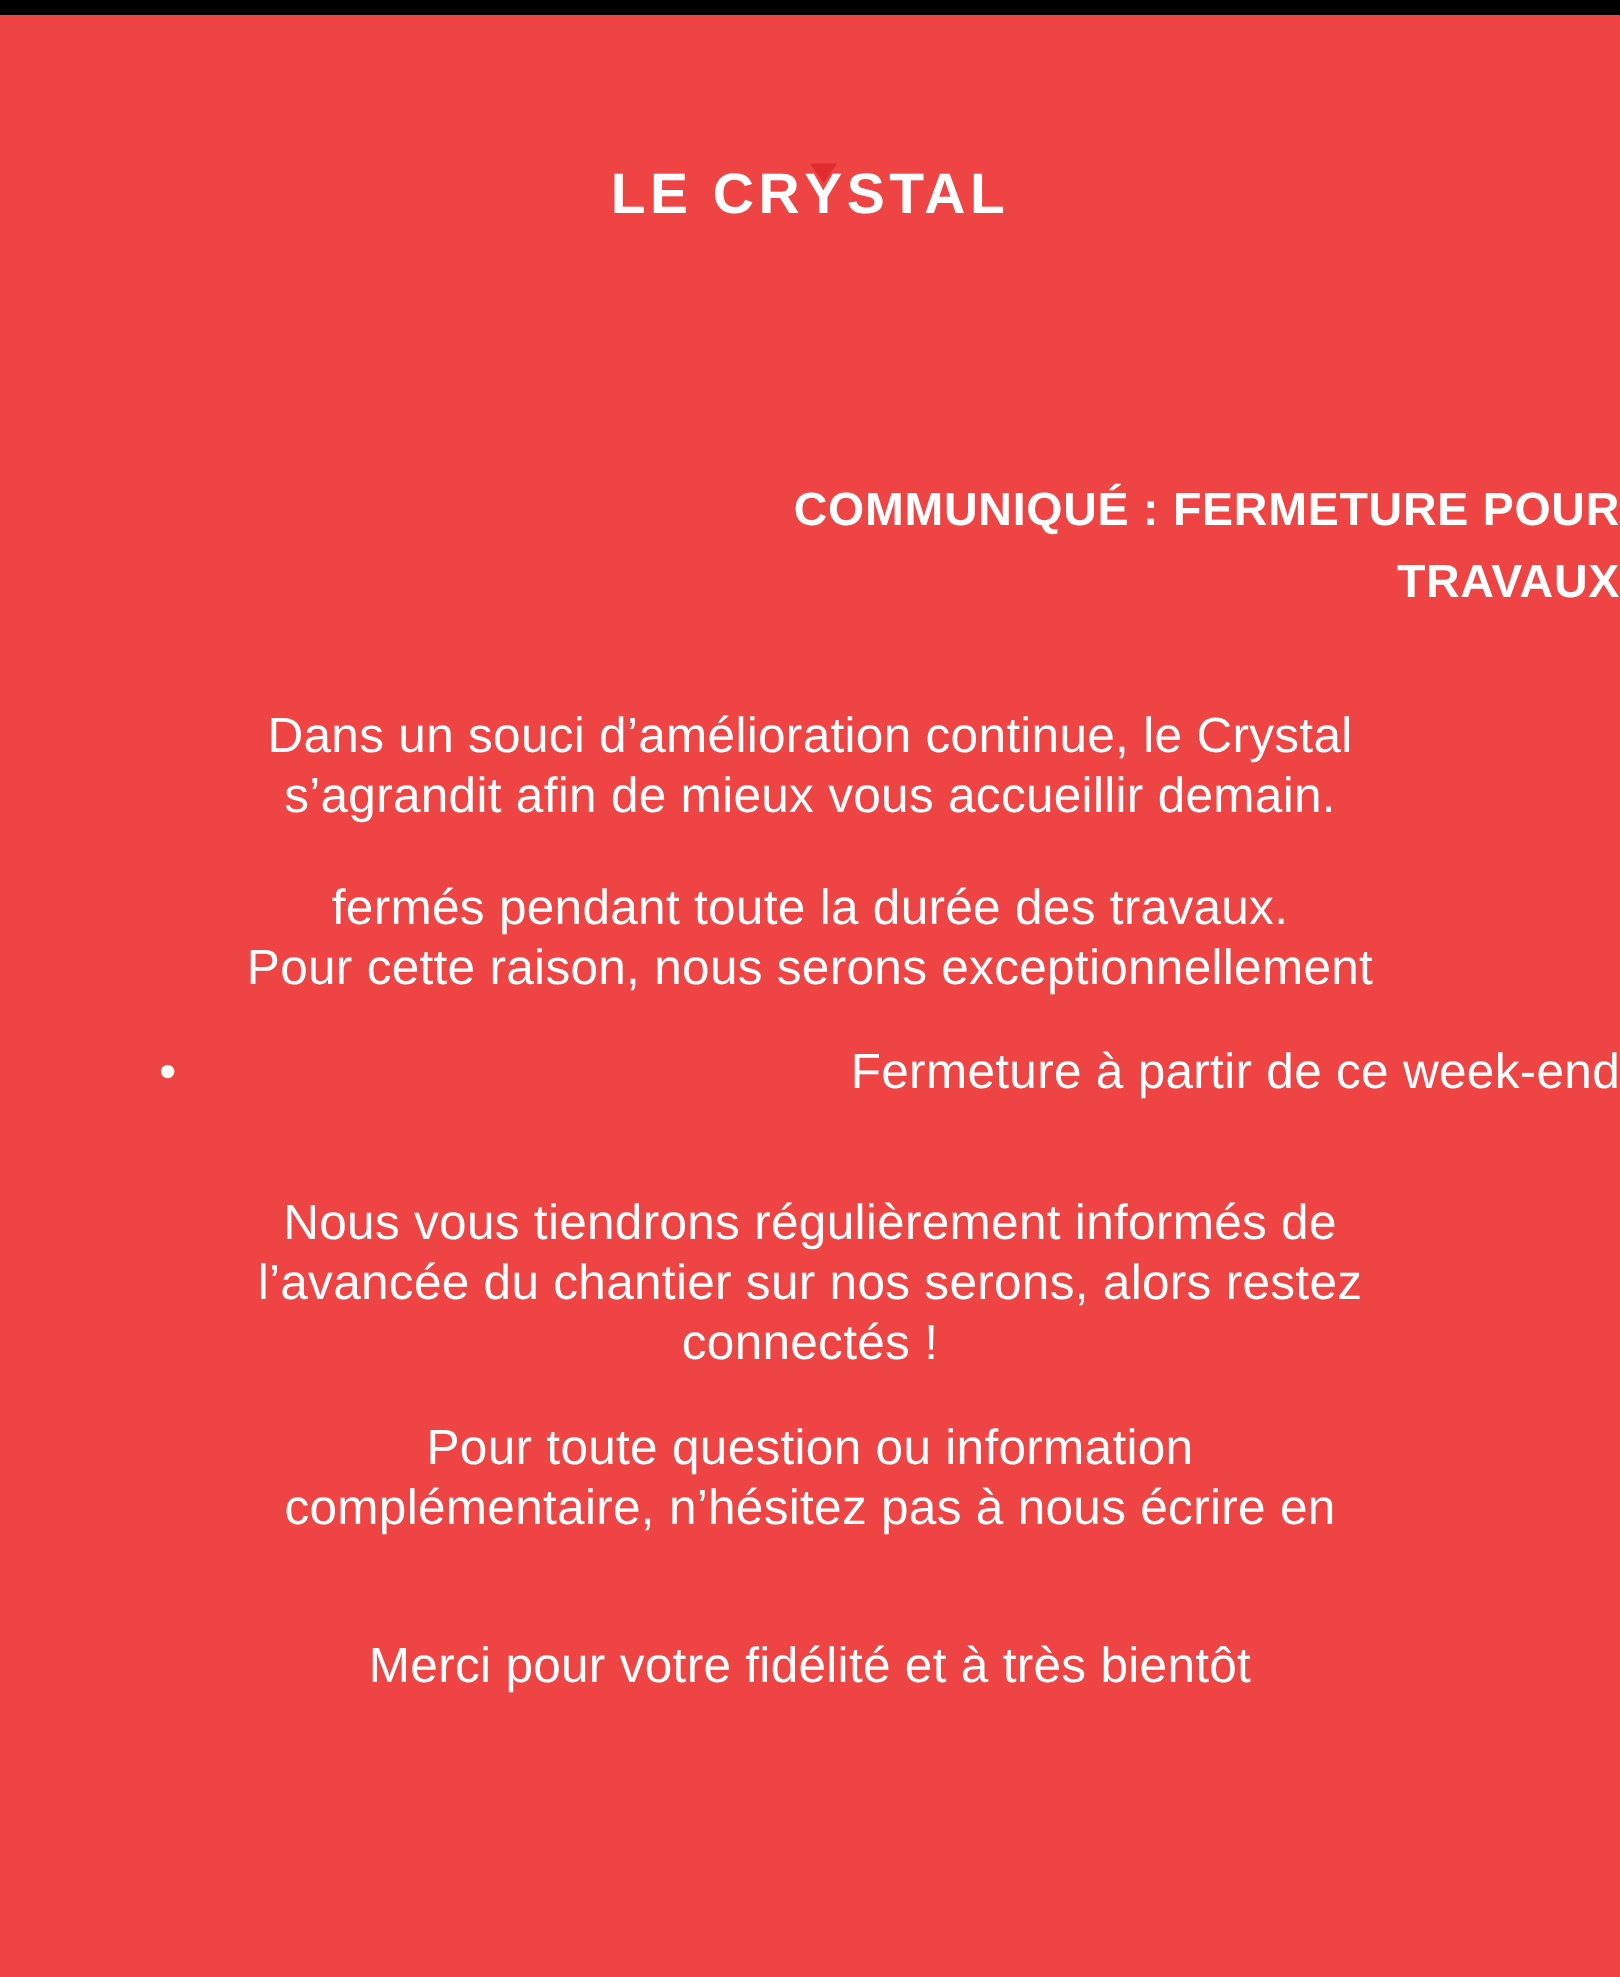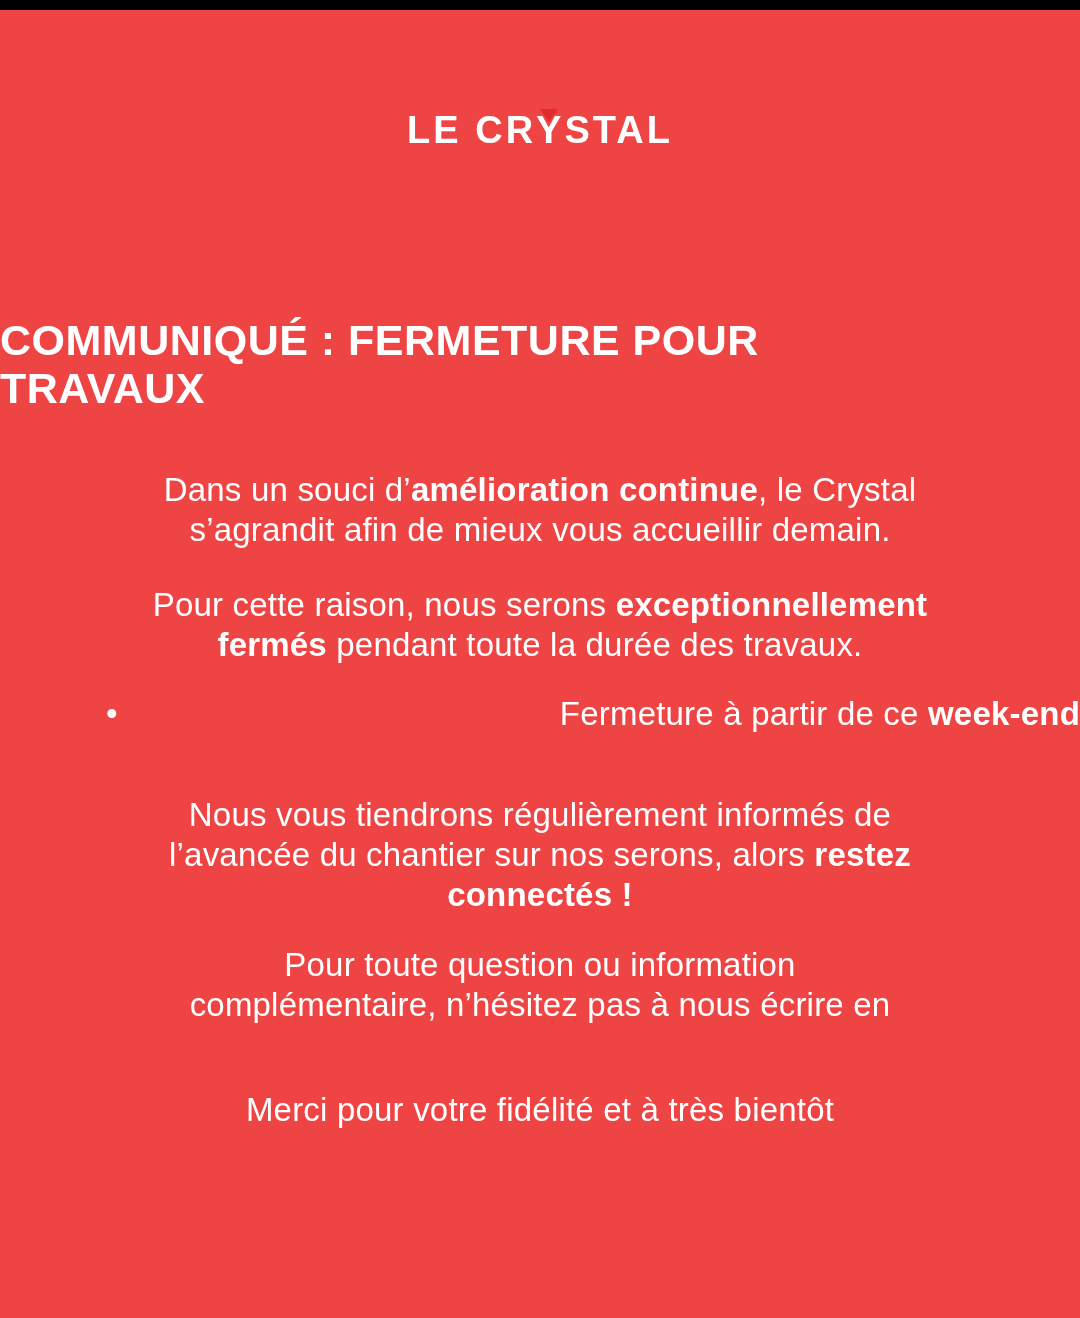--- a/index.html
+++ b/index.html
@@ -37,42 +37,42 @@
     border-top: 13px solid #e22b2e;
     z-index: 2;
   }
 
   
   .headline {
     position: absolute;
     top: 306px; left: 0;
     width: 100%;
     margin: 0;
-    text-align: left;
-    font-size: 43px;
+    text-align: right;
+    font-size: 31px;
     font-weight: 700;
     line-height: 48px;
     letter-spacing: 0.5px;
   }
   .headline .line { display: block; }
 
   
   .para, .closing, .bullet-row {
     position: absolute;
     left: 0;
     width: 100%;
     margin: 0;
     font-size: 33px;
     line-height: 40px;
     font-weight: 400;
     text-align: center;
     letter-spacing: 0.2px;
   }
   .para .line, .bullet-text .line { display: block; }
-  b { font-weight: 700; }
+  b { font-weight: 400; }
 
   .p1 { top: 460px; }
   .p2 { top: 575px; }
 
   .bullet-row { top: 684px; text-align: left; }
   .bullet-marker {
     position: absolute;
     left: 106px; top: 0;
     font-size: 33px;
     line-height: 40px;
@@ -100,22 +100,22 @@
     <span class="line">COMMUNIQUÉ : FERMETURE POUR</span>
     <span class="line">TRAVAUX</span>
   </h1>
 
   <p class="para p1">
       <span class="line"><span>Dans un souci d’</span><b>amélioration continue</b><span>, le Crystal</span></span>
       <span class="line"><span>s’agrandit afin de mieux vous accueillir demain.</span></span>
     </p>
 
   <p class="para p2">
+      <span class="line"><b>fermés</b><span> pendant toute la durée des travaux.</span></span>
       <span class="line"><span>Pour cette raison, nous serons </span><b>exceptionnellement</b></span>
-      <span class="line"><b>fermés</b><span> pendant toute la durée des travaux.</span></span>
     </p>
 
   <div class="bullet-row">
     <span class="bullet-marker">•</span>
     <span class="bullet-text">
         <span class="line"><span>Fermeture à partir de ce </span><b>week-end</b></span>
       </span>
   </div>
 
   <p class="para p3">

